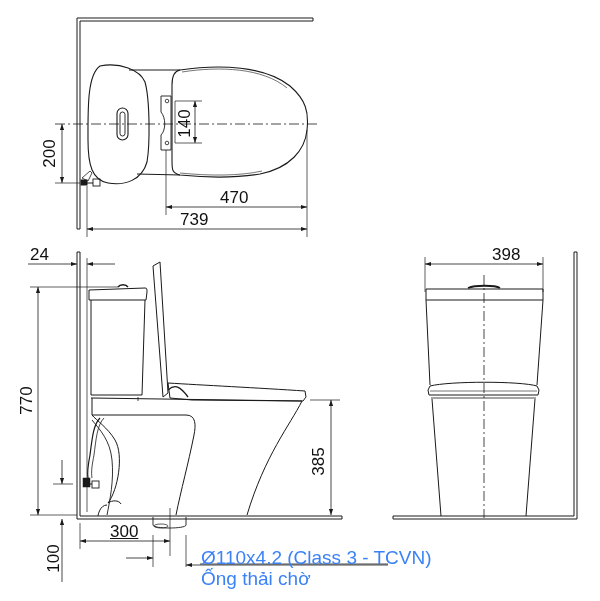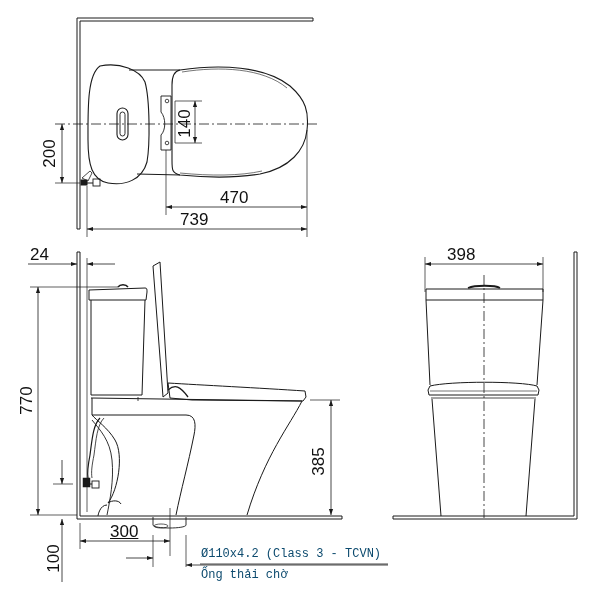--- a/index.html
+++ b/index.html
@@ -1,20 +1,20 @@
 <!DOCTYPE html>
 <html><head>
 <meta charset="utf-8">
 <style>
   html, body { margin: 0; padding: 0; background: #ffffff; }
   body { width: 600px; height: 601px; overflow: hidden; position: relative; font-family: "Liberation Sans", sans-serif; }
   #drawing { position: absolute; left: 0; top: 0; }
   .lbl { position: absolute; color: #111; font-family: "Liberation Sans", sans-serif; font-size: 17px; line-height: 1; white-space: nowrap; }
   .vert { transform: rotate(-90deg); transform-origin: center center; }
-  .note { position: absolute; color: #0c4a6e; font-family: Liberation Mono, monospace; font-size: 12px; line-height: 1; white-space: nowrap; }
+  .note { position: absolute; color: #3b82f6; font-family: Liberation Sans, sans-serif; font-size: 19px; line-height: 1; white-space: nowrap; }
 </style>
 </head>
 <body>
 
 <svg id="drawing" width="600" height="601" viewBox="0 0 600 601" xmlns="http://www.w3.org/2000/svg">
   <defs>
     <marker id="arr" viewBox="0 0 10 10" refX="10" refY="5" markerWidth="9" markerHeight="6" orient="auto-start-reverse" markerUnits="userSpaceOnUse">
       <path d="M0,1.5 L10,5 L0,8.5 Z" fill="#1a1a1a"></path>
     </marker>
   </defs>
@@ -153,13 +153,13 @@
 
 <div class="lbl" style="left:30px; top:246px;text-align:right;">24</div>
 <div class="lbl vert" style="left:12px; top:392px;">770</div>
 <div class="lbl vert" style="left:304px; top:453px;">385</div>
 <div class="lbl" style="left:110px; top:523px;text-decoration:underline;">300</div>
 <div class="lbl vert" style="left:39px; top:550px;">100</div>
 
 <div class="note" style="left:201px; top:548px;">Ø110x4.2 (Class 3 - TCVN)</div>
 <div class="note" style="left:201px; top:569px;">Ống thải chờ</div>
 
-<div class="lbl" style="left:447px; top:246px;">398</div>
+<div class="lbl" style="left:492px; top:246px;">398</div>
 
 </body></html>

